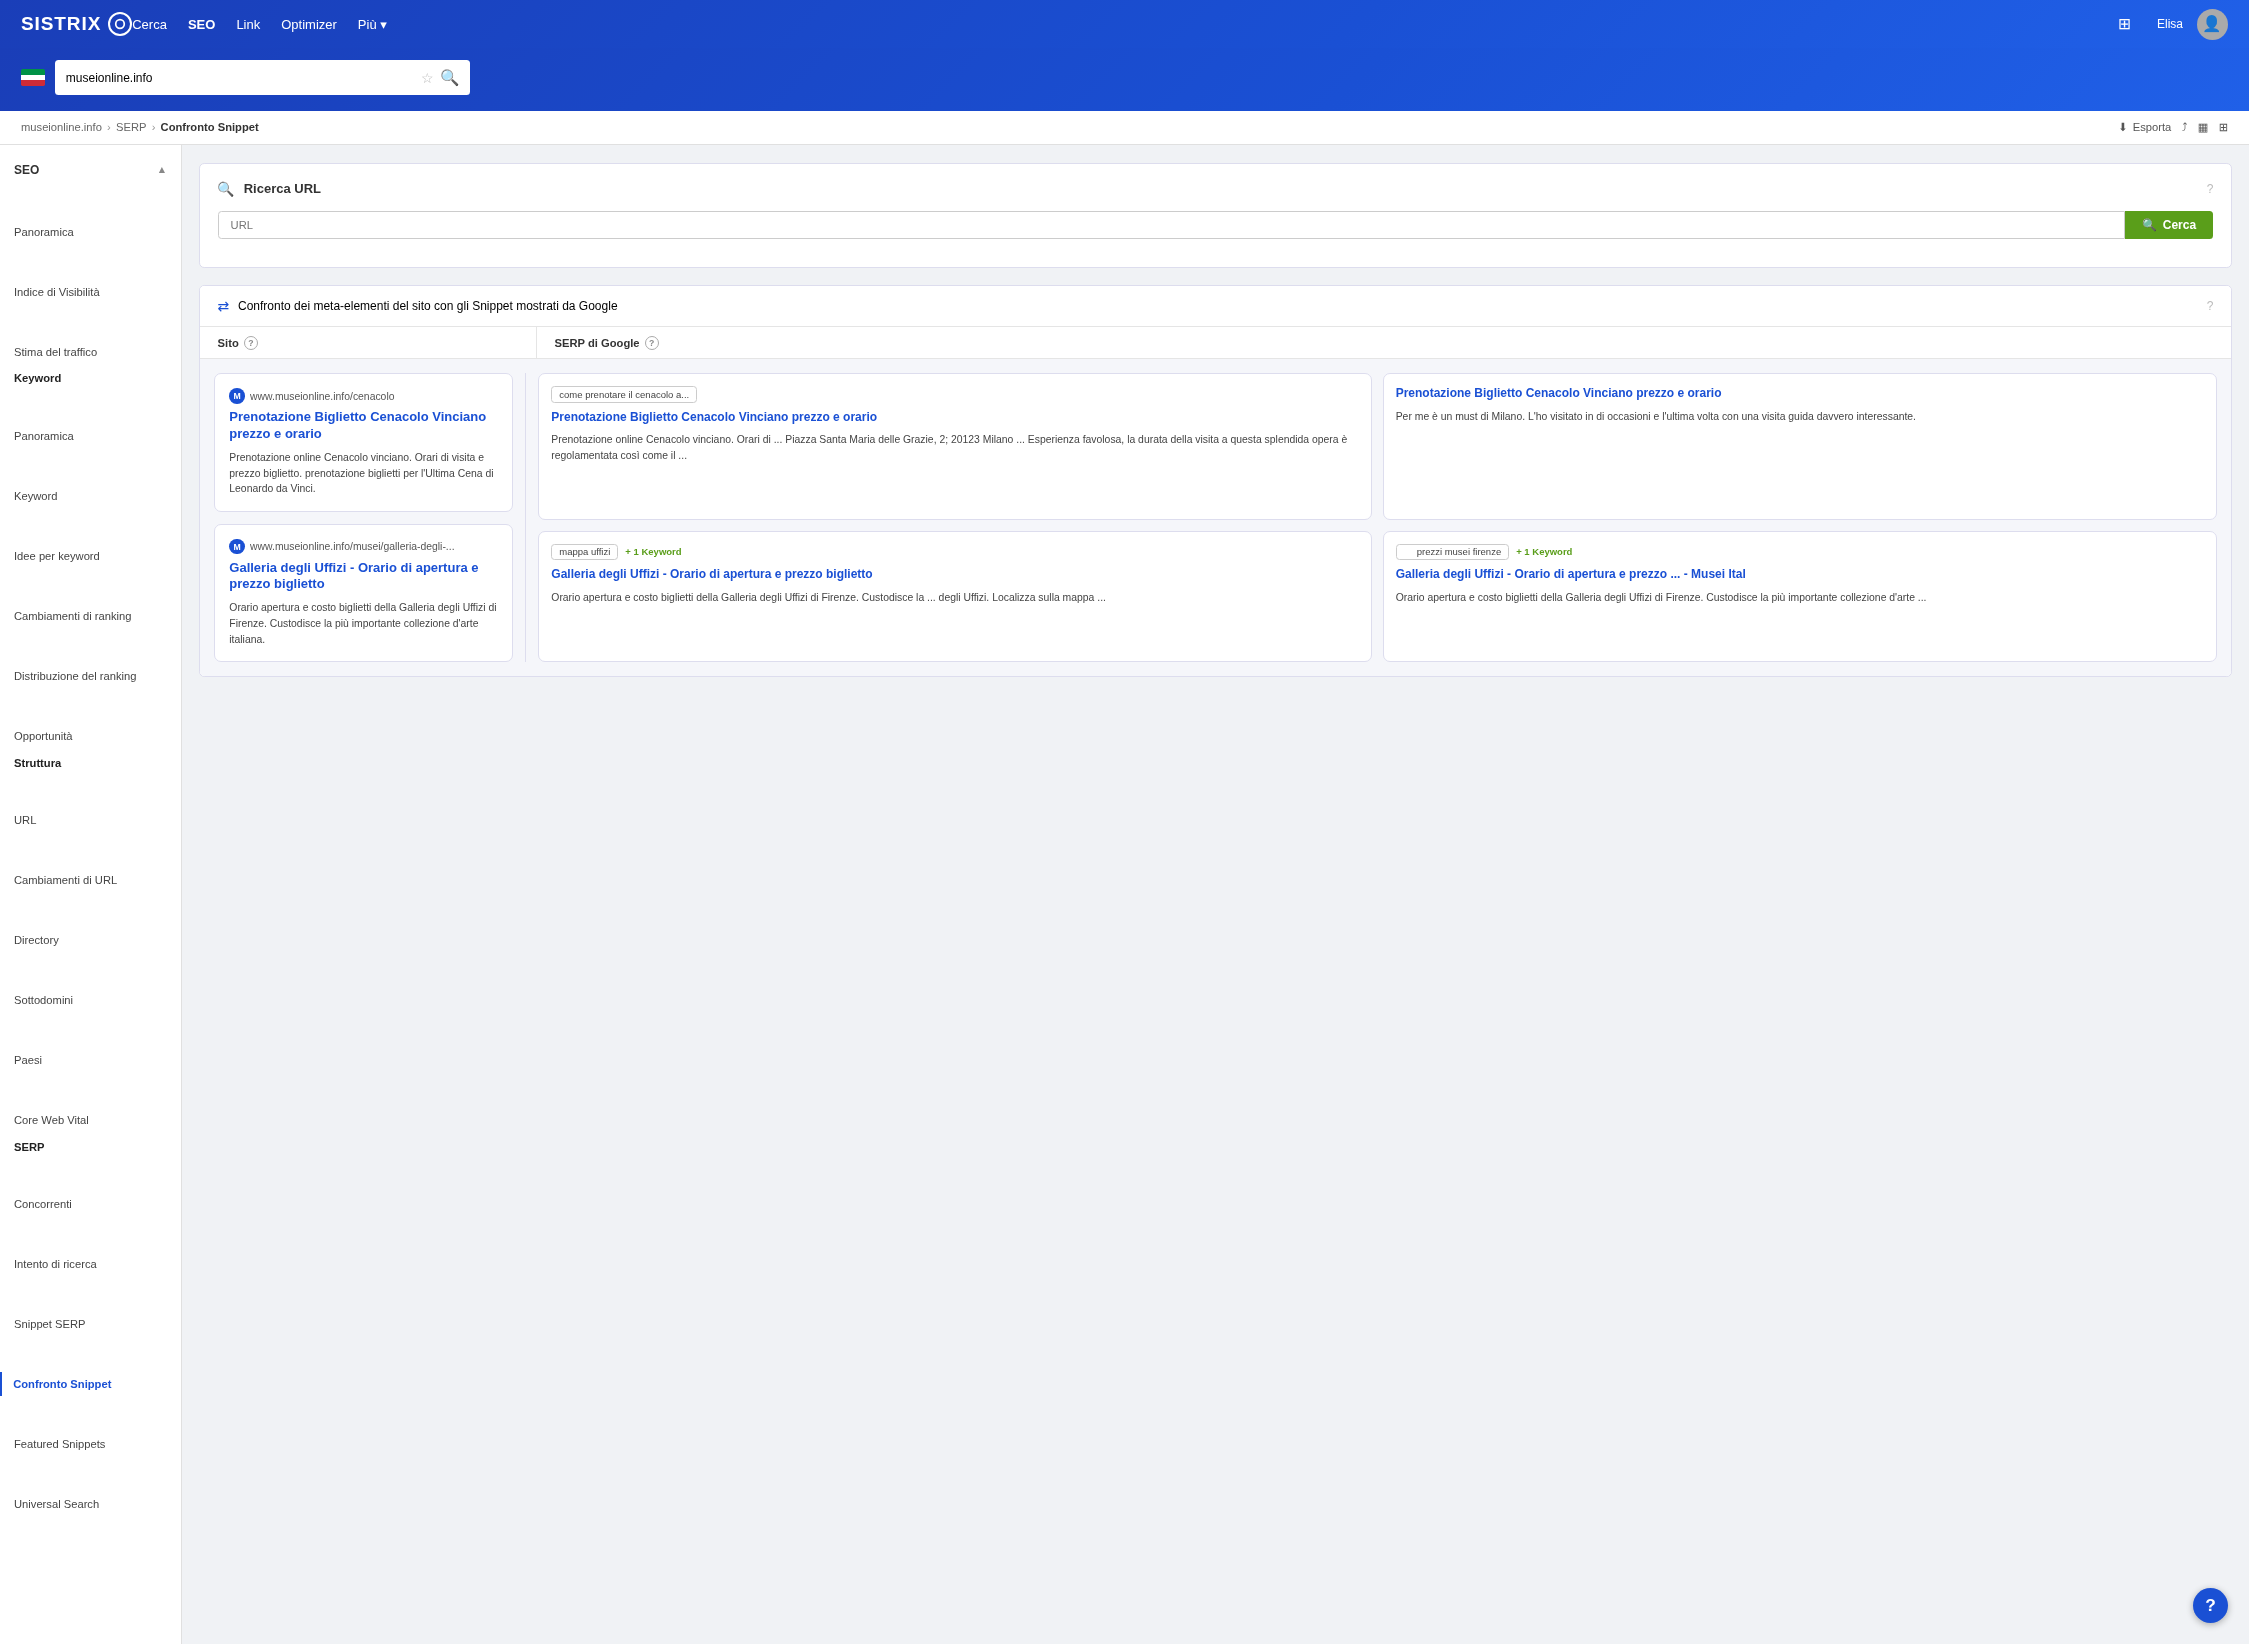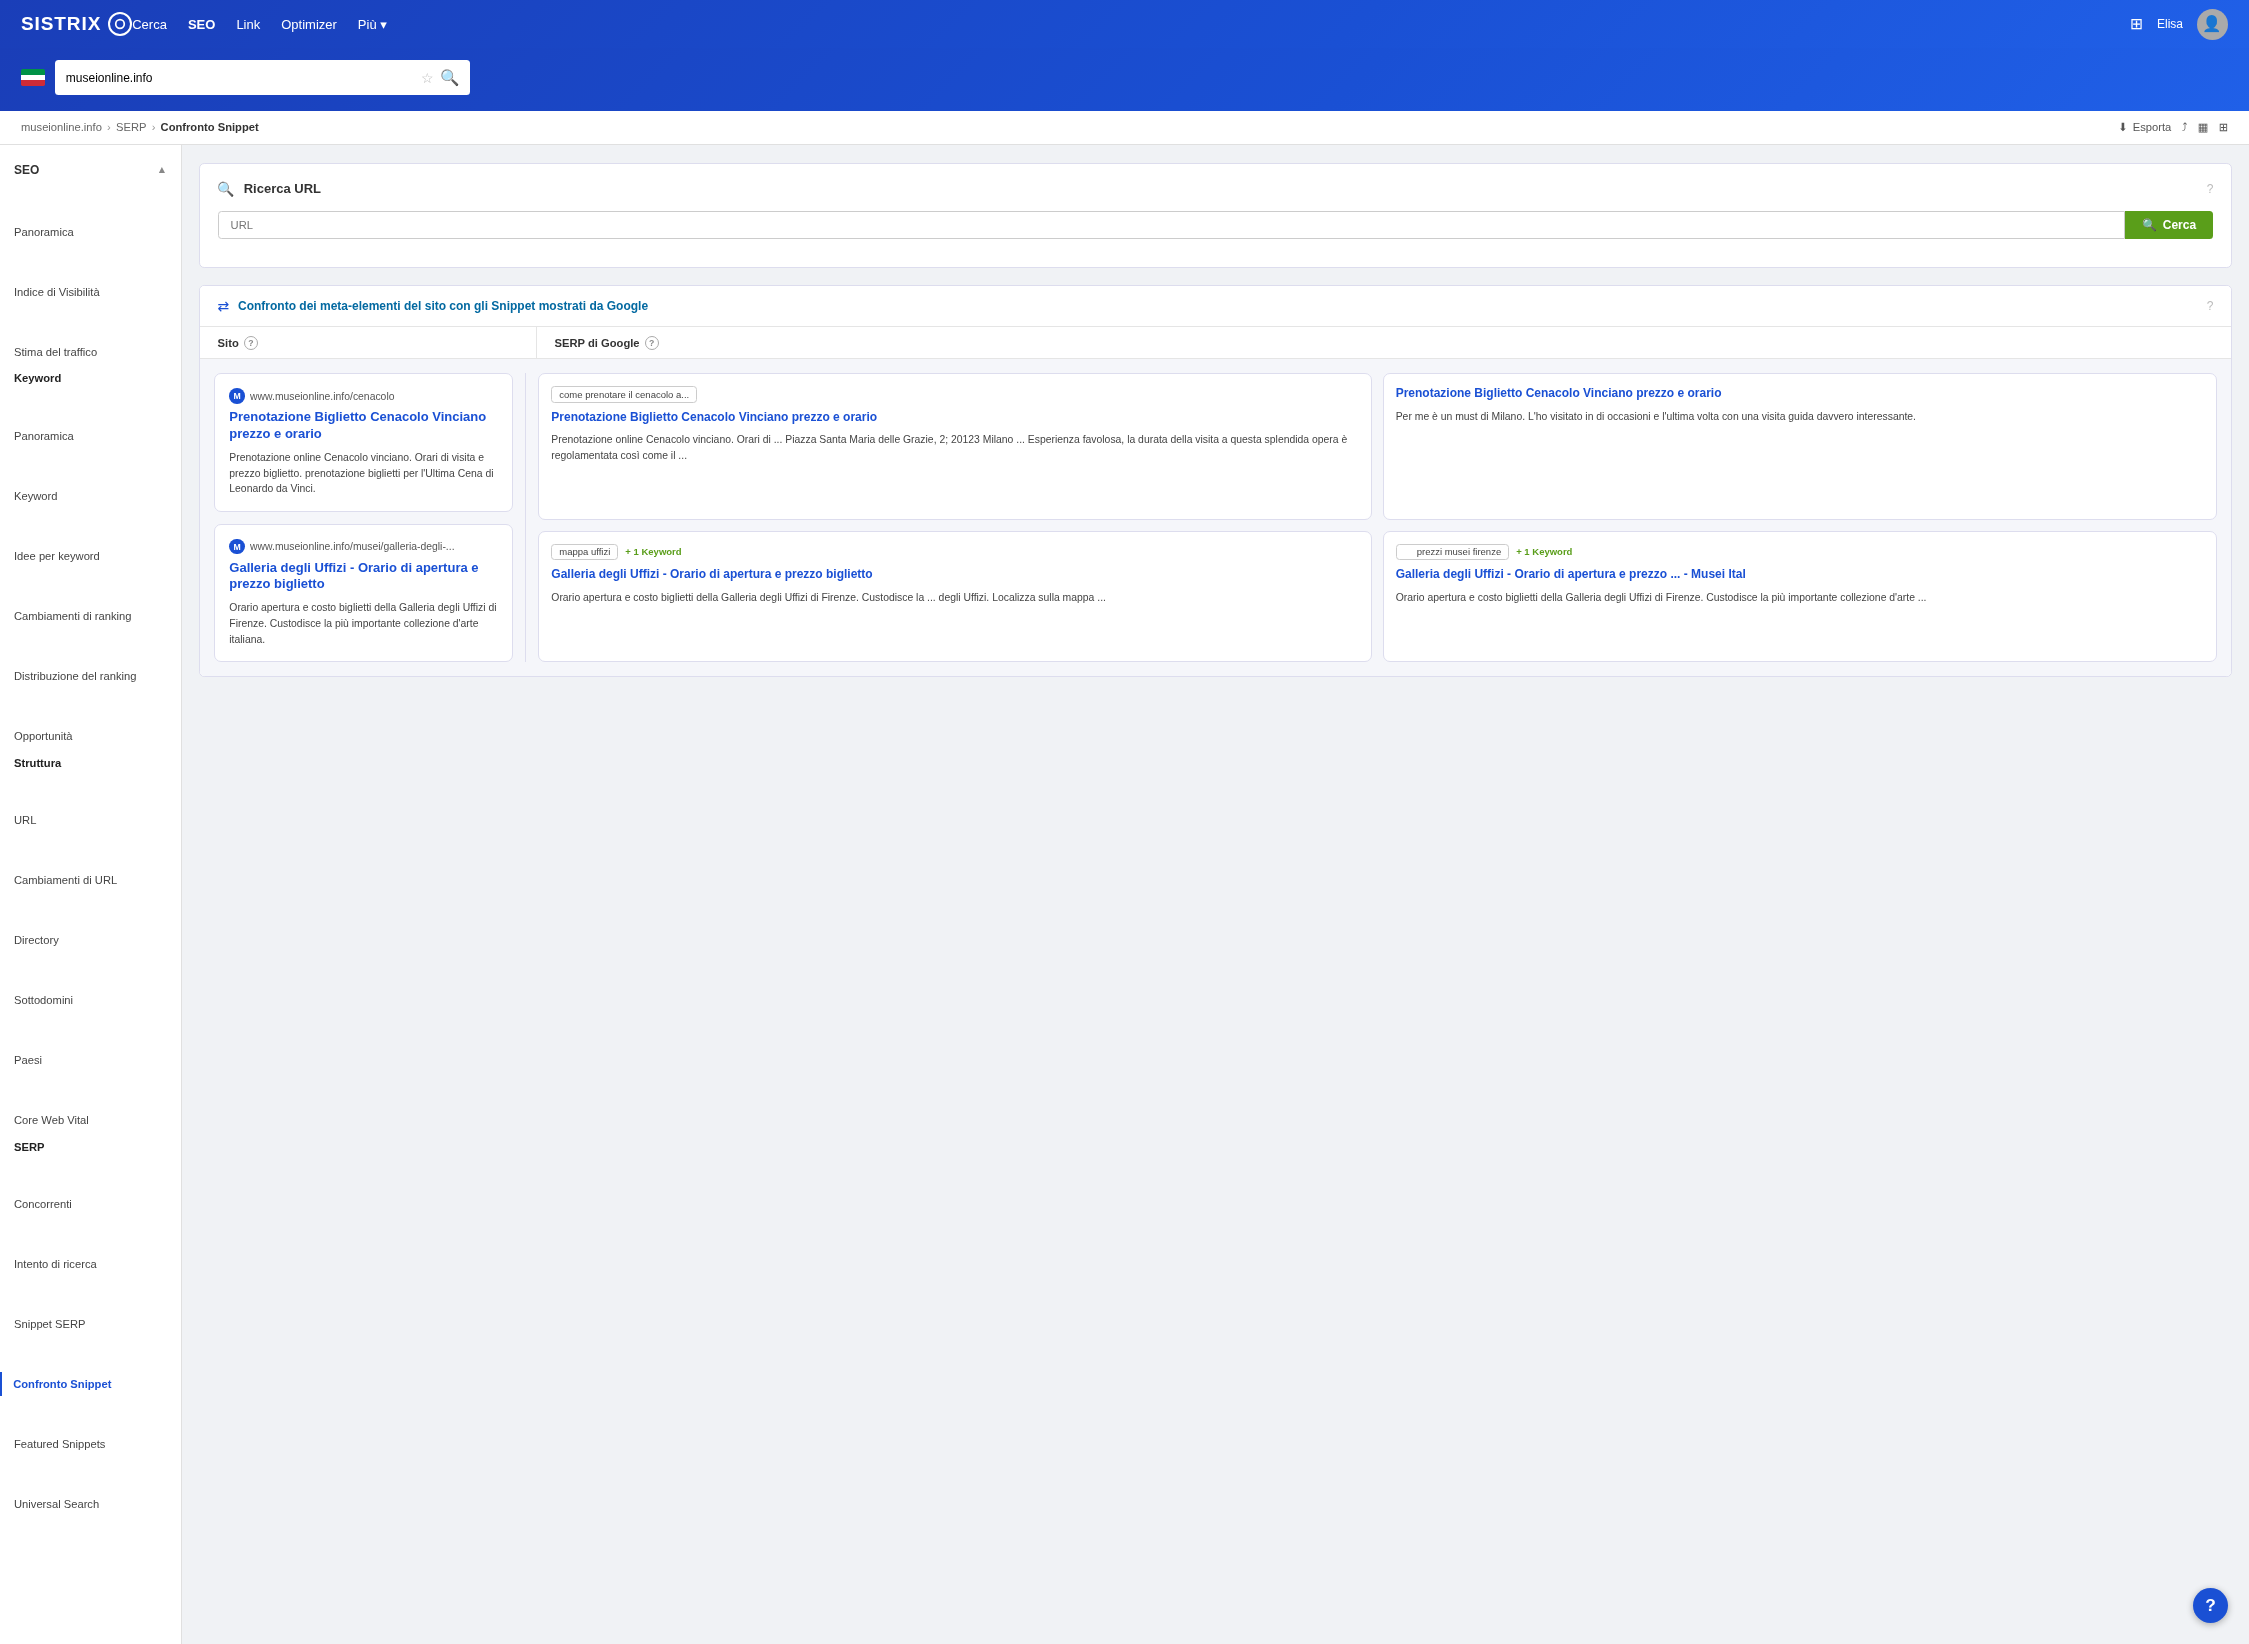--- a/index.html
+++ b/index.html
@@ -20,21 +20,21 @@
     .logo-circle {
       width: 24px; height: 24px; border-radius: 50%; border: 2.6px solid #fff;
       display: flex; align-items: center; justify-content: center;
     }
     .navbar-nav { display: flex; gap: 21px; align-items: center; }
     .nav-item { color: #fff; text-decoration: none; font-size: 13px; font-weight: 500; cursor: pointer; }
     .nav-item.active { font-weight: 700; }
     .nav-item-more { display: flex; align-items: center; gap: 3.5px; }
     .navbar-right { display: flex; align-items: center; gap: 14px; }
     .grid-icon { color: #fff; font-size: 15.6px; cursor: pointer; }
-    .user-name { color: #fff; font-size: 12px; }
+    .user-name { color: #fff; font-size: 12px; margin-left: 12px; }
     .user-avatar {
       width: 31px; height: 31px; border-radius: 50%; background: #aaa;
       overflow: hidden; display: flex; align-items: center; justify-content: center;
       font-size: 15.6px; color: #fff;
     }
 
     
     .search-bar-area {
       background: linear-gradient(135deg, #1a3eb8 0%, #1a50d4 60%, #2060e8 100%);
       padding: 12px 21px 15.6px;
@@ -122,21 +122,21 @@
       font-size: 12px; cursor: pointer; display: flex; align-items: center; gap: 5.2px;
       font-weight: 600;
     }
     .url-hint { font-size: 10.4px; color: #666; }
     .url-hint a { color: #1a50d4; text-decoration: none; }
     .confronto-header {
       display: flex; align-items: center; justify-content: space-between;
       padding: 12px 17.3px; background: #fff; border-bottom: 0.9px solid #e5e5e5;
     }
     .confronto-title-row { display: flex; align-items: center; gap: 8.7px; }
-    .confronto-title { font-size: 12px; font-weight: bold; color: #0369a1; }
+    .confronto-title { font-size: 12px; font-weight: normal; color: #000000; }
 
     .columns-header {
       display: flex; background: #fff; border-bottom: 0.9px solid #e5e5e5;
     }
     .col-label {
       padding: 8.7px 17.3px; font-size: 11.2px; font-weight: bold; color: #333;
       display: flex; align-items: center; gap: 5.2px;
     }
     .col-label.sito { width: 337px; border-right: 0.9px solid #e5e5e5; }
     .col-label.serp { flex: 1; }

